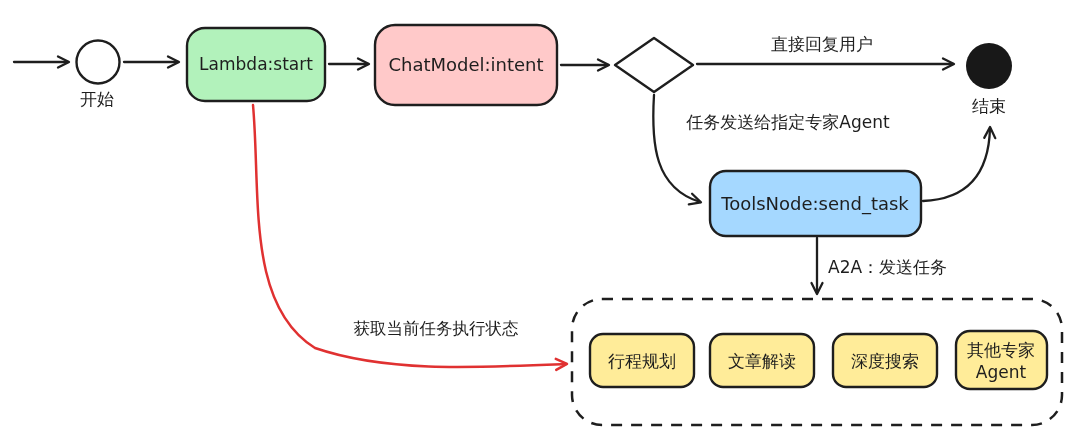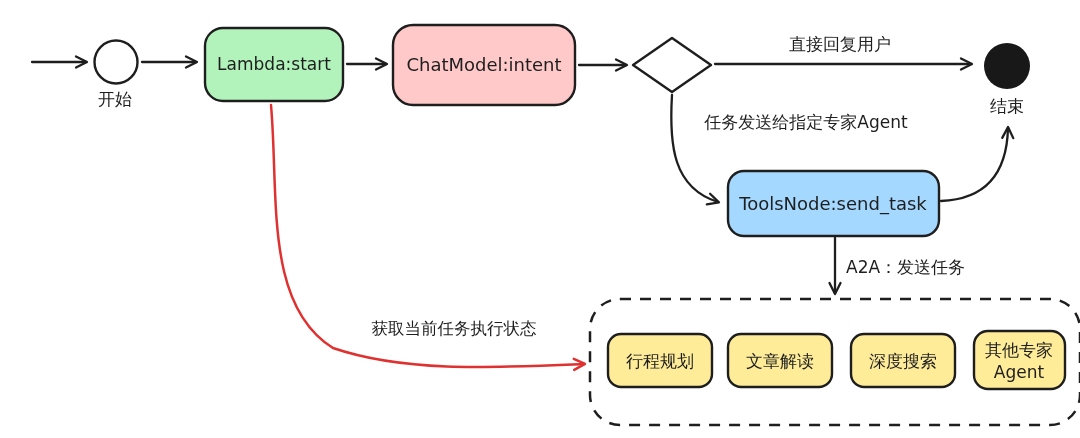--- a/index.html
+++ b/index.html
@@ -6,21 +6,20 @@
   html, body {
     background: #ffffff;
     font-family: "DejaVu Sans", "Liberation Sans", sans-serif;
   }
   .stage {
     position: relative;
     width: 1080px;
     height: 438px;
     background: #ffffff;
     overflow: hidden;
-    padding-left: 18px;
   }
   svg { display: block; }
   .node-shape   { stroke: #1e1e1e; stroke-width: 2.4; }
   .edge-line    { fill: none; stroke: #1e1e1e; stroke-width: 2.3; stroke-linecap: round; }
   .edge-red     { fill: none; stroke-width: 2.5; stroke-linecap: round; }
   .lbl {
     fill: #1e1e1e;
     font-family: "DejaVu Sans", "Liberation Sans", sans-serif;
     font-size: 17px;
   }

